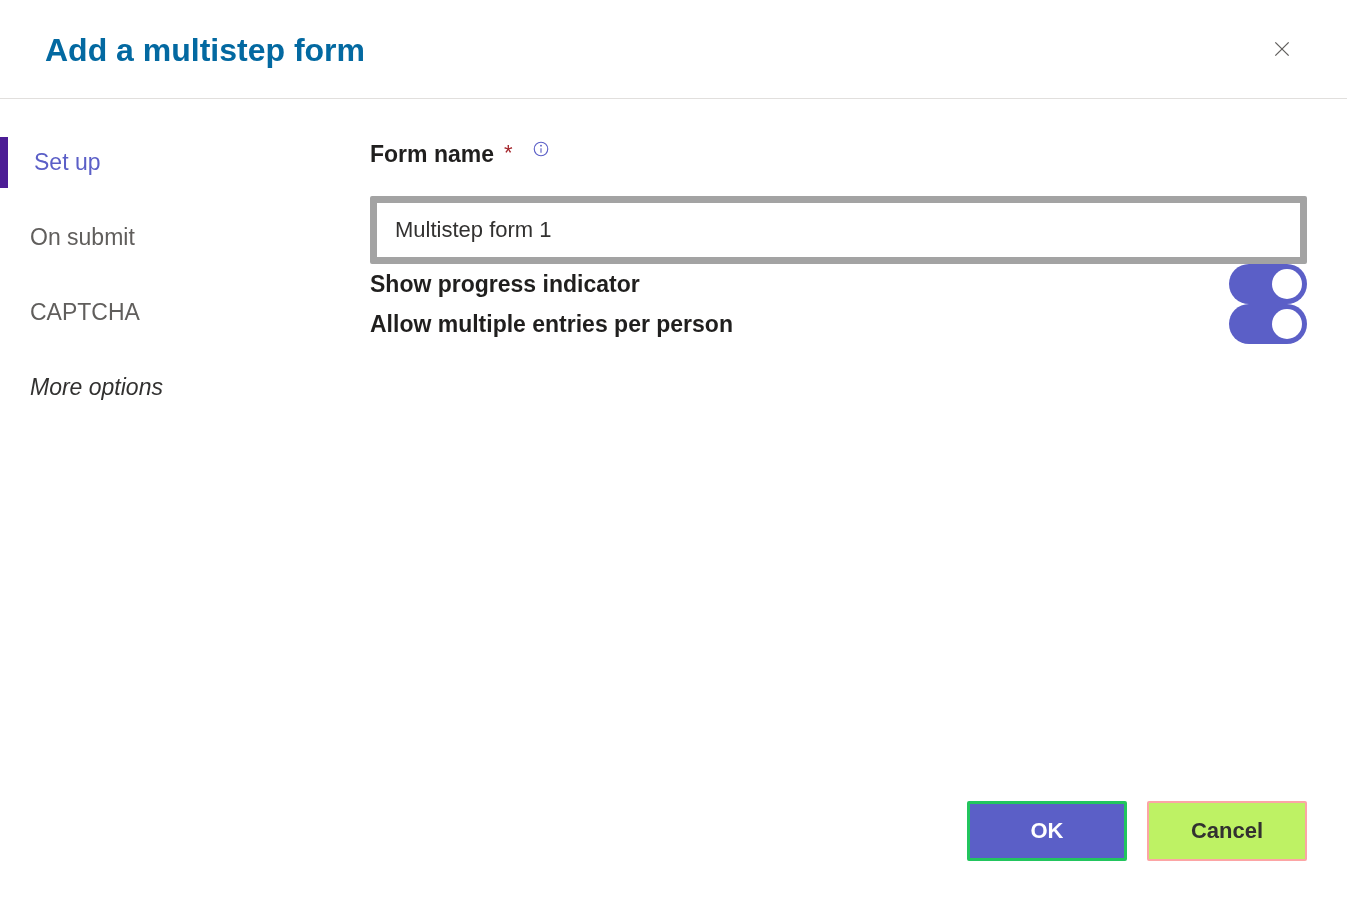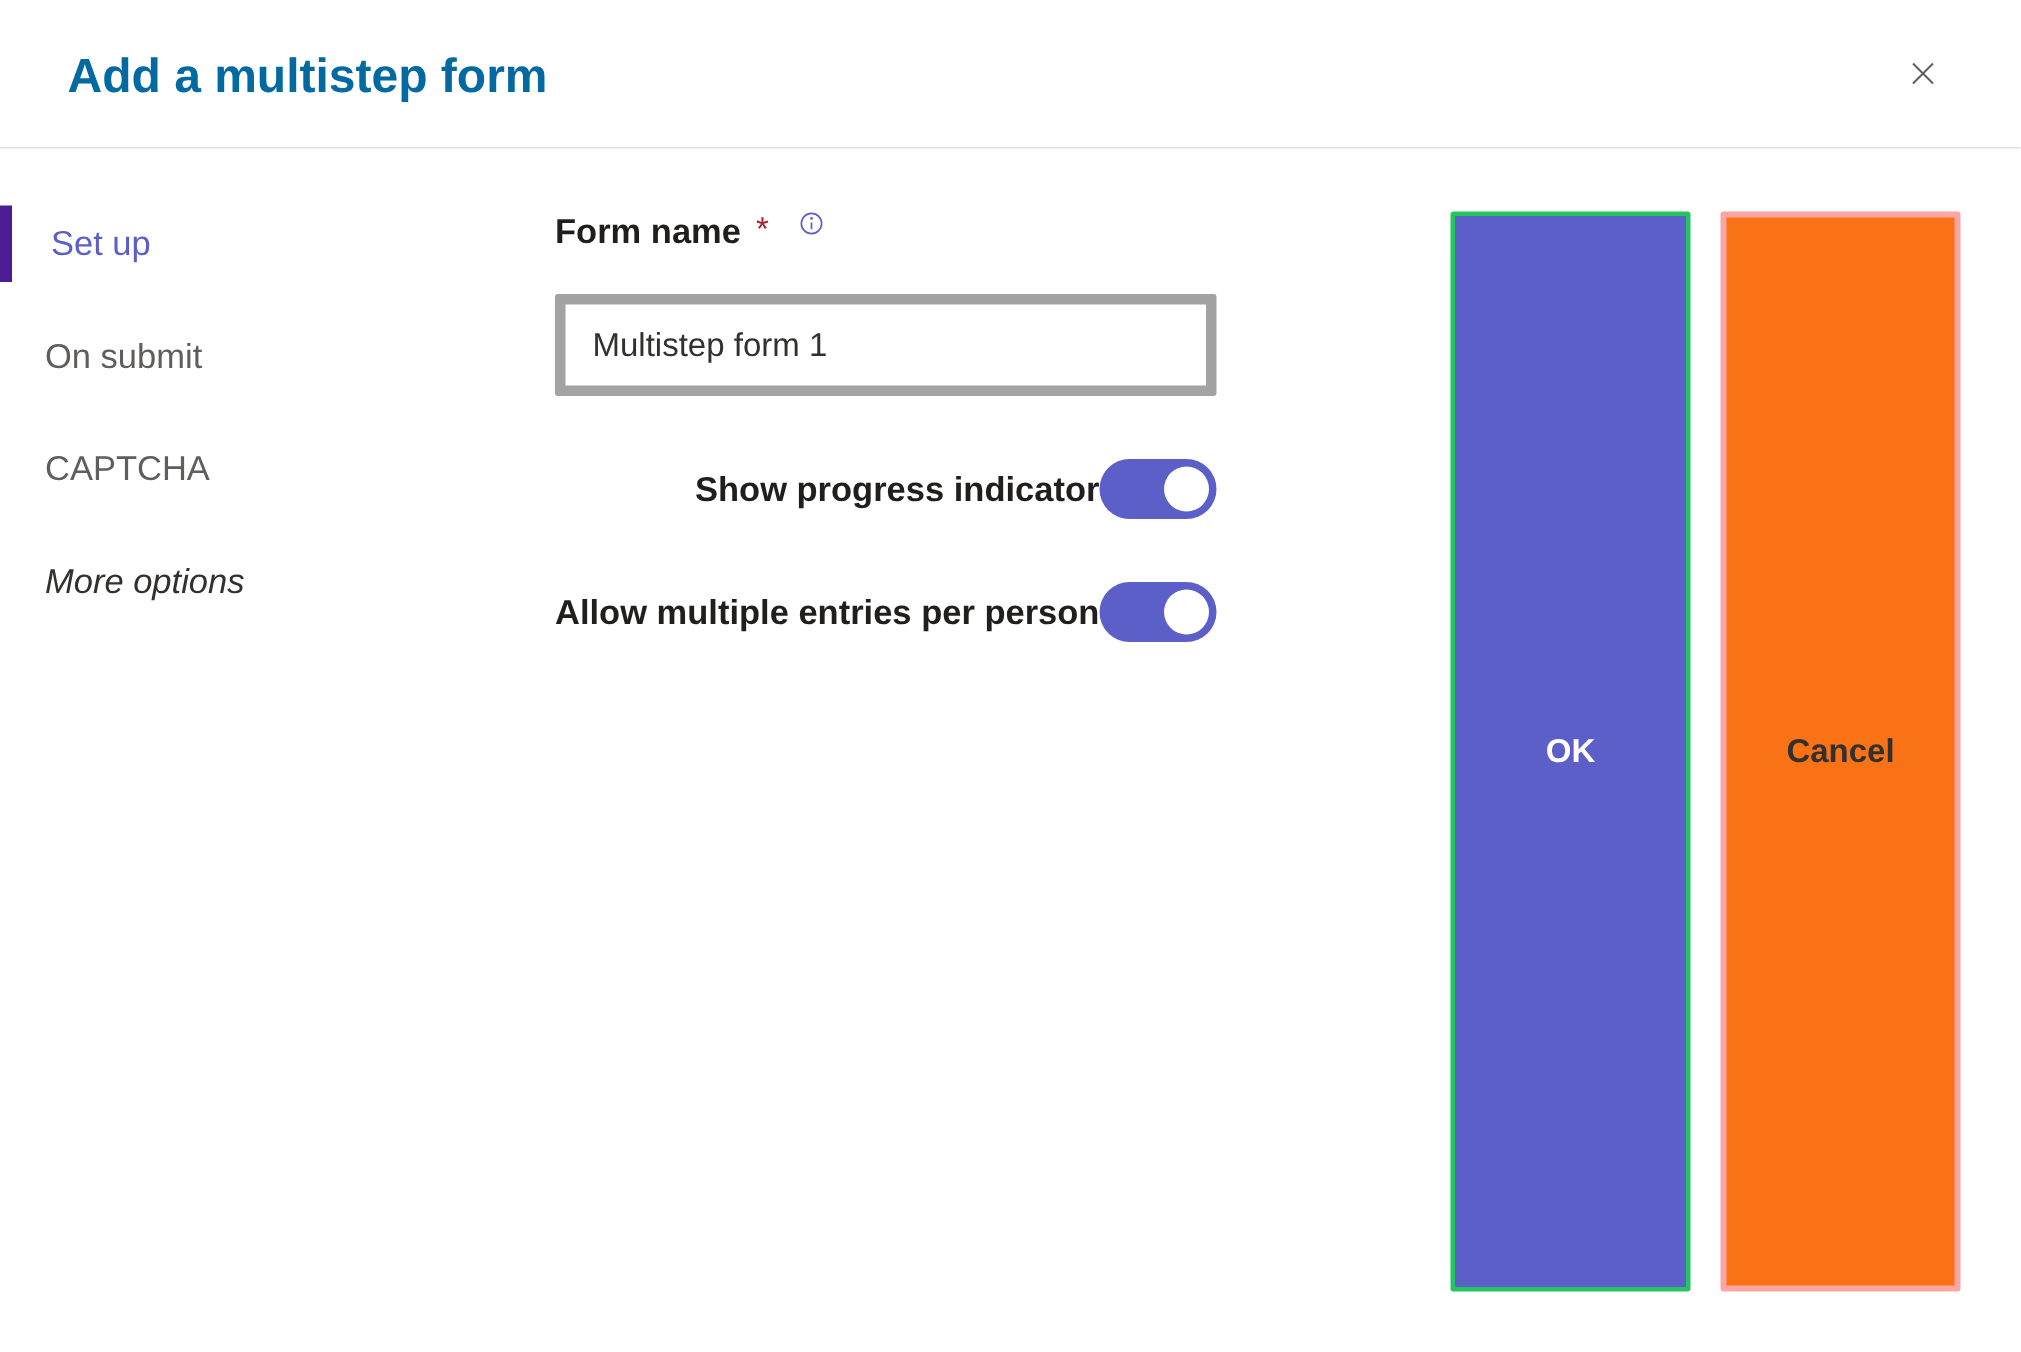--- a/index.html
+++ b/index.html
@@ -70,21 +70,21 @@
       border-left: 8px solid #4c1d95;
     }
     .sidebar-item.dark {
       color: #323130;
       font-style: italic;
     }
     .main-content {
       flex: 1;
       padding: 42px 40px 20px 0;
       display: flex;
-      flex-direction: row;
+      flex-direction: column;
       justify-content: space-between;
     }
     .form-section {
       display: flex;
       flex-direction: column;
     }
     .form-label-row {
       display: flex;
       align-items: center;
       gap: 6px;
@@ -122,23 +122,22 @@
       padding: 14px 18px;
       font-size: 22px;
       border: 7px solid #a3a3a3;
       border-radius: 2px;
       outline: none;
       color: #323130;
       font-family: inherit;
     }
     .toggle-row {
       display: flex;
-      justify-content: flex-end;
-      align-items: center;
-      margin-top: 42px;
+      justify-content: space-between;
+      align-items: center;
     }
     .toggle-label {
       font-size: 23px;
       font-weight: 600;
       color: #201f1e;
     }
     .toggle {
       width: 78px;
       height: 40px;
       background: #5b5fc7;
@@ -170,23 +169,23 @@
       min-width: 160px;
       text-align: center;
       font-family: inherit;
     }
     .btn-primary {
       background: #5b5fc7;
       color: #ffffff;
       border: 3px solid #22c55e;
     }
     .btn-secondary {
-      background: #f97316;
-      color: #323130;
-      border: 4px solid #fca5a5;
+      background: #bef264;
+      color: #323130;
+      border: 2px solid #fca5a5;
     }
   </style>
 </head>
 <body>
 
 <div class="dialog">
   <div class="dialog-header">
     <h1 class="dialog-title">Add a multistep form</h1>
     <button class="close-btn">
       <span>

